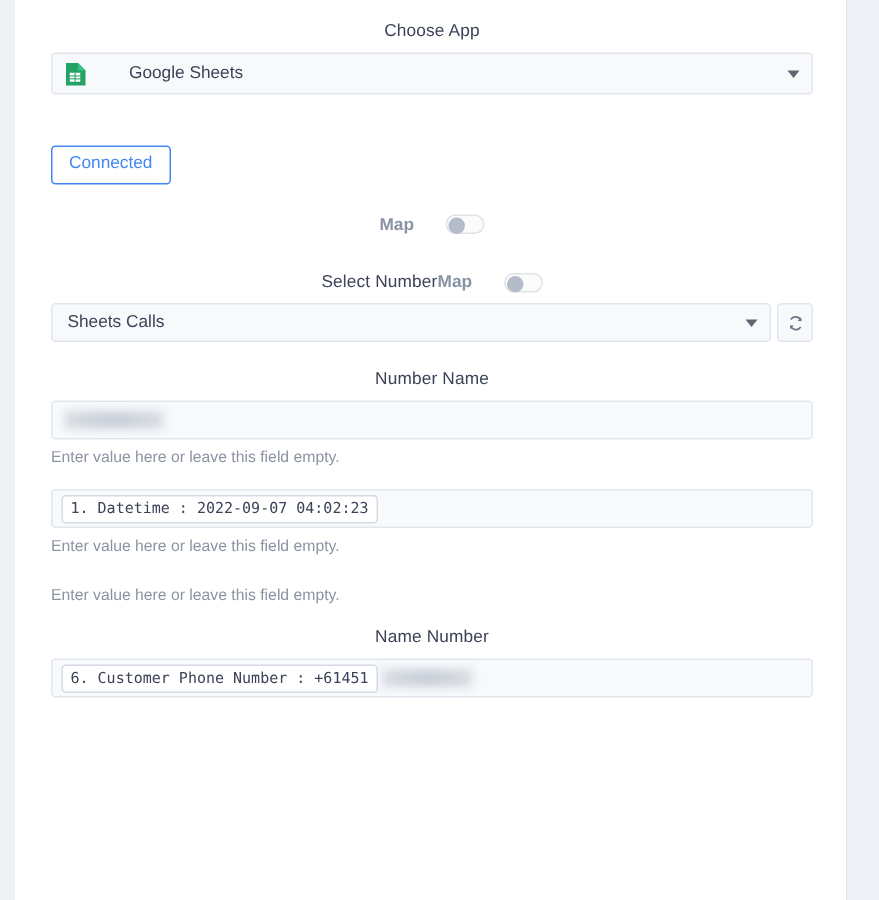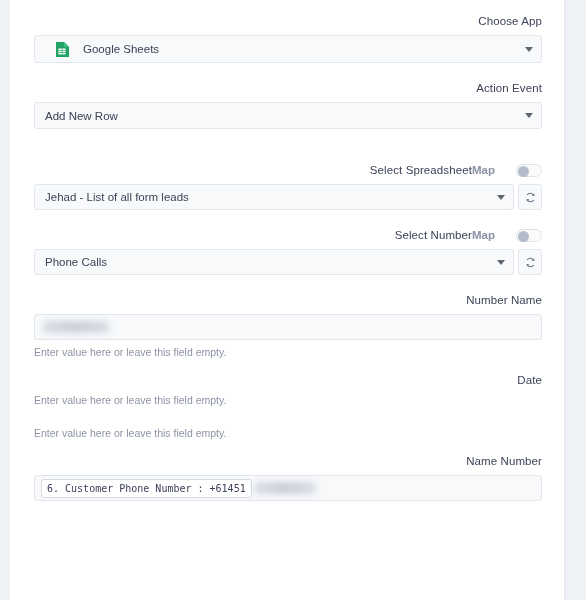--- a/index.html
+++ b/index.html
@@ -25,21 +25,21 @@
   }
   .inner {
     padding: 14px 22px 0 24px;
   }
 
   .field { margin-bottom: 0; }
 
   .label-row {
     display: flex;
     align-items: center;
-    justify-content: flex-end;
+    justify-content: center;
     margin-bottom: 7px;
   }
   .label {
     font-size: 11.5px;
     color: #3c4257;
     letter-spacing: .1px;
     line-height: 14px;
   }
   .map-wrap {
     display: flex;
@@ -91,22 +91,22 @@
   .caret {
     width: 0; height: 0;
     border-left: 4px solid transparent;
     border-right: 4px solid transparent;
     border-top: 5px solid #5f6672;
     margin-left: 8px;
     flex: none;
   }
   .app-select {
     height: 28px;
-    padding-left: 20px;
-    gap: 1px;
+    padding-left: 8px;
+    gap: 16px;
   }
   .sheets-icon {
     width: 15px; height: 17px;
     flex: none;
     margin-right: 12px;
   }
   .refresh-btn {
     width: 24px;
     background: #f7f9fb;
     border: 1px solid #e1e6ed;
@@ -202,108 +202,85 @@
               </svg>
             </span>
             <span class="val">Google Sheets</span>
             <span class="caret"></span>
           </div>
         </div>
       </div>
 
       <div class="sp-18"></div>
 
-      <div class="field">
-        <div class="label-row">
-          <div class="label">Action Event</div>
-        </div>
-        <div class="control">
-          <div class="select tall">
-            <span class="val">Add New Row</span>
-            <span class="caret"></span>
-          </div>
-        </div>
-      </div>
 
       <div class="sp-14"></div>
 
+      <div>
+        <span class="connected-btn">Connected</span>
+      </div>
 
       <div class="sp-20"></div>
 
       <div class="field">
         <div class="label-row">
-          <div class="label">Select Spreadsheet</div>
           <div class="map-wrap">
             <span class="map-label">Map</span>
             <span class="toggle">
                 <span class="knob"></span>
               </span>
           </div>
         </div>
+      </div>
+
+      <div class="sp-18"></div>
+
+      <div class="field">
+        <div class="label-row">
+          <div class="label">Select Number</div>
+          <div class="map-wrap">
+            <span class="map-label">Map</span>
+            <span class="toggle">
+                <span class="knob"></span>
+              </span>
+          </div>
+        </div>
         <div class="control">
           <div class="select">
-            <span class="val">Jehad - List of all form leads</span>
+            <span class="val">Sheets Calls</span>
             <span class="caret"></span>
           </div>
           <div class="refresh-btn">
             <svg width="11" height="11" viewBox="0 0 16 16" xmlns="http://www.w3.org/2000/svg">
               <path d="M13 5.5A5.5 5.5 0 0 0 3.2 4.3" fill="none" stroke="#6b7384" stroke-width="1.6"></path>
               <path d="M3 10.5A5.5 5.5 0 0 0 12.8 11.7" fill="none" stroke="#6b7384" stroke-width="1.6"></path>
               <path d="M13.4 2.2v3.6h-3.6z" fill="#6b7384"></path>
               <path d="M2.6 13.8v-3.6h3.6z" fill="#6b7384"></path>
             </svg>
           </div>
         </div>
       </div>
 
       <div class="sp-18"></div>
 
       <div class="field">
         <div class="label-row">
-          <div class="label">Select Number</div>
-          <div class="map-wrap">
-            <span class="map-label">Map</span>
-            <span class="toggle">
-                <span class="knob"></span>
-              </span>
-          </div>
-        </div>
-        <div class="control">
-          <div class="select">
-            <span class="val">Phone Calls</span>
-            <span class="caret"></span>
-          </div>
-          <div class="refresh-btn">
-            <svg width="11" height="11" viewBox="0 0 16 16" xmlns="http://www.w3.org/2000/svg">
-              <path d="M13 5.5A5.5 5.5 0 0 0 3.2 4.3" fill="none" stroke="#6b7384" stroke-width="1.6"></path>
-              <path d="M3 10.5A5.5 5.5 0 0 0 12.8 11.7" fill="none" stroke="#6b7384" stroke-width="1.6"></path>
-              <path d="M13.4 2.2v3.6h-3.6z" fill="#6b7384"></path>
-              <path d="M2.6 13.8v-3.6h3.6z" fill="#6b7384"></path>
-            </svg>
-          </div>
-        </div>
-      </div>
-
-      <div class="sp-18"></div>
-
-      <div class="field">
-        <div class="label-row">
           <div class="label">Number Name</div>
         </div>
         <div class="tokenbox empty">
           <span class="blur-block blur-name"></span>
         </div>
         <div class="hint">Enter value here or leave this field empty.</div>
       </div>
 
       <div class="sp-14"></div>
 
       <div class="field">
-        <div class="label-row">
-          <div class="label">Date</div>
+        <div class="tokenbox">
+          <span class="chip">1. Datetime : 2022-09-07 04:02:23</span>
         </div>
         <div class="hint">Enter value here or leave this field empty.</div>
       </div>
 
       <div class="sp-14"></div>
 
       <div class="field">
         <div class="hint">Enter value here or leave this field empty.</div>
       </div>
 

